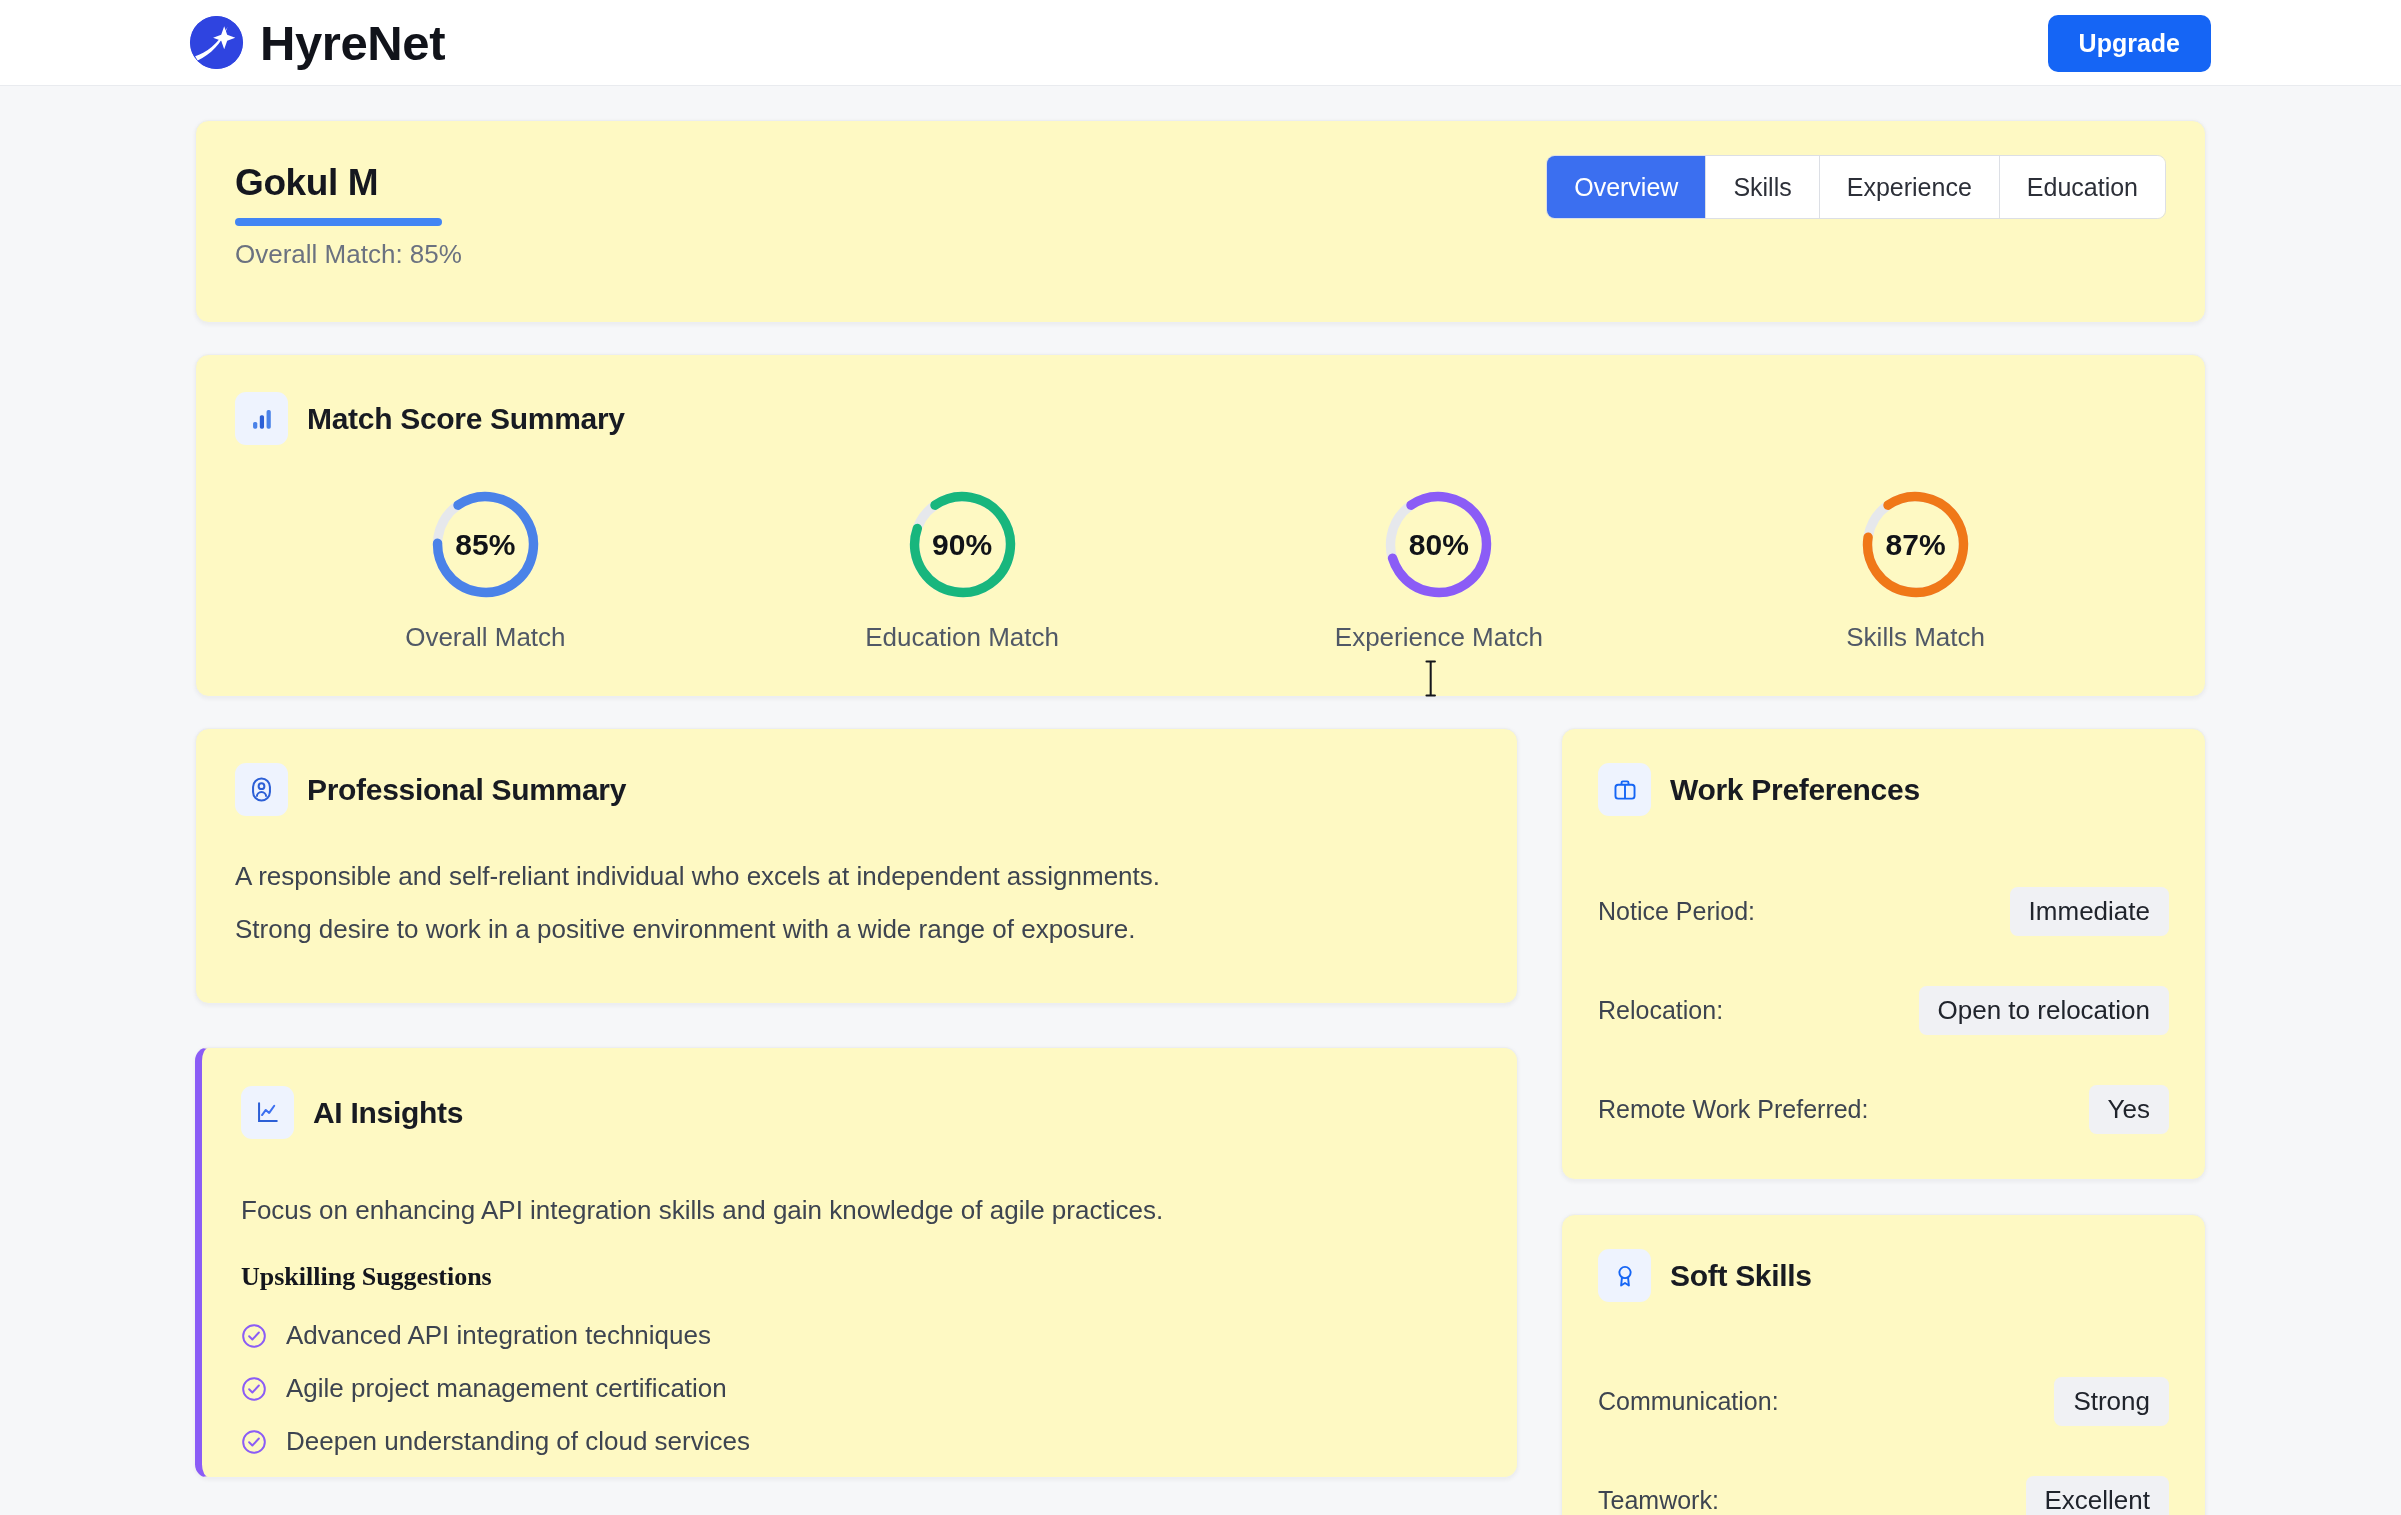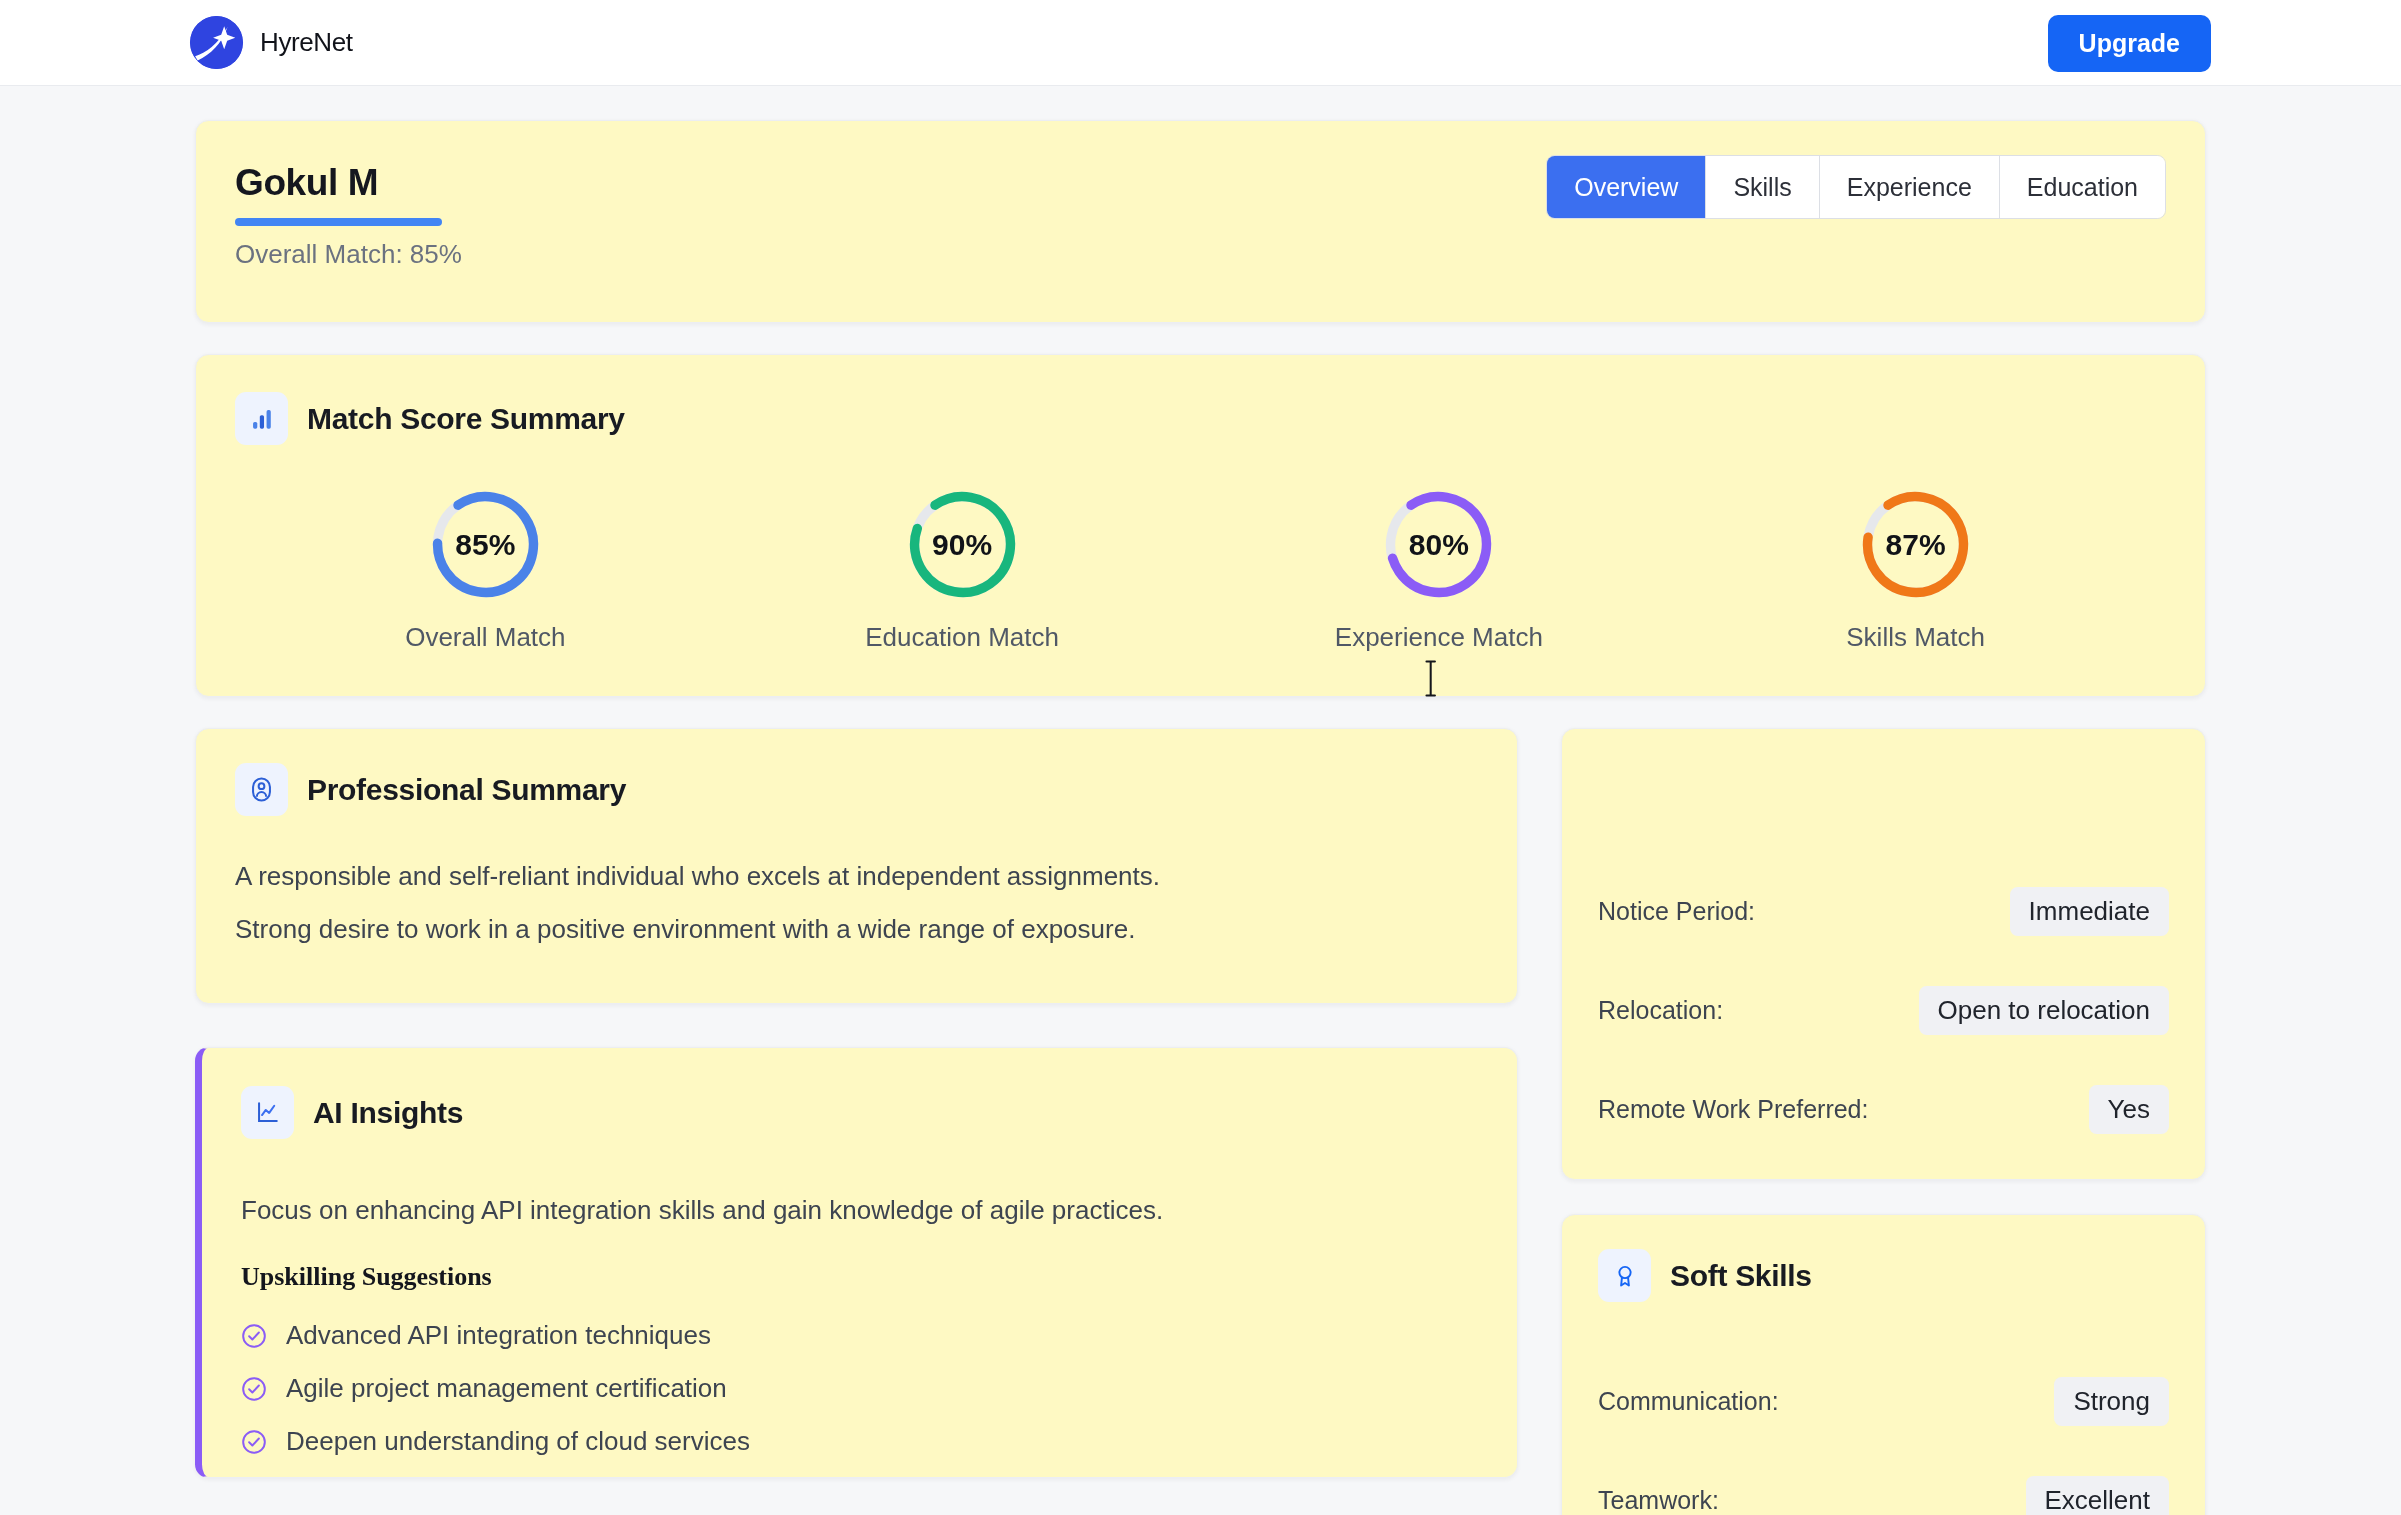--- a/index.html
+++ b/index.html
@@ -20,21 +20,21 @@
   }
   .brand { display: flex; align-items: center; gap: 17px; margin-left: 190px; }
   .brand-mark {
     width: 53px; height: 53px; border-radius: 50%;
     background: #2f44e0;
     position: relative; overflow: hidden;
     display: block;
   }
   .brand-mark svg { position: absolute; inset: 0; }
   .brand-name {
-    font-size: 26px; font-weight: normal; color: #11131a;
+    font-size: 49px; font-weight: bold; color: #11131a;
     letter-spacing: -0.4px;
   }
   .upgrade-btn {
     position: absolute; right: 190px; top: 14.6px;
     height: 57px; padding: 0 31px;
     background: #1565f5; color: #ffffff;
     border: none; border-radius: 10px;
     font-family: "Liberation Sans", sans-serif;
     font-size: 25px; font-weight: bold;
     cursor: pointer;
@@ -297,20 +297,30 @@
       <svg class="check-icon" viewBox="0 0 24 24">
         <circle cx="12" cy="12" r="10" fill="none" stroke="#8b5cf6" stroke-width="1.8"></circle>
         <path d="M7.5 12.2l3 3 6-6.4" fill="none" stroke="#8b5cf6" stroke-width="1.8" stroke-linecap="round" stroke-linejoin="round"></path>
       </svg>
       <span>Deepen understanding of cloud services</span>
     </li>
   </ul>
 </div>
 
 <div class="card" id="work-card">
+  <div class="card-head">
+    <span class="icon-chip">
+      <svg width="26" height="26" viewBox="0 0 30 30">
+        <rect x="4" y="9" width="22" height="16" rx="3" fill="none" stroke="#1565f5" stroke-width="2.2"></rect>
+        <path d="M11 9V6.5A1.5 1.5 0 0 1 12.5 5h5A1.5 1.5 0 0 1 19 6.5V9" fill="none" stroke="#1565f5" stroke-width="2.2"></path>
+        <path d="M15 9v16" fill="none" stroke="#1565f5" stroke-width="2.2"></path>
+      </svg>
+    </span>
+    <span class="card-title">Work Preferences</span>
+  </div>
   <div class="kv-list">
     <div class="kv-row">
       <span class="kv-key">Notice Period:</span>
       <span class="kv-val">Immediate</span>
     </div>
     <div class="kv-row">
       <span class="kv-key">Relocation:</span>
       <span class="kv-val">Open to relocation</span>
     </div>
     <div class="kv-row">

